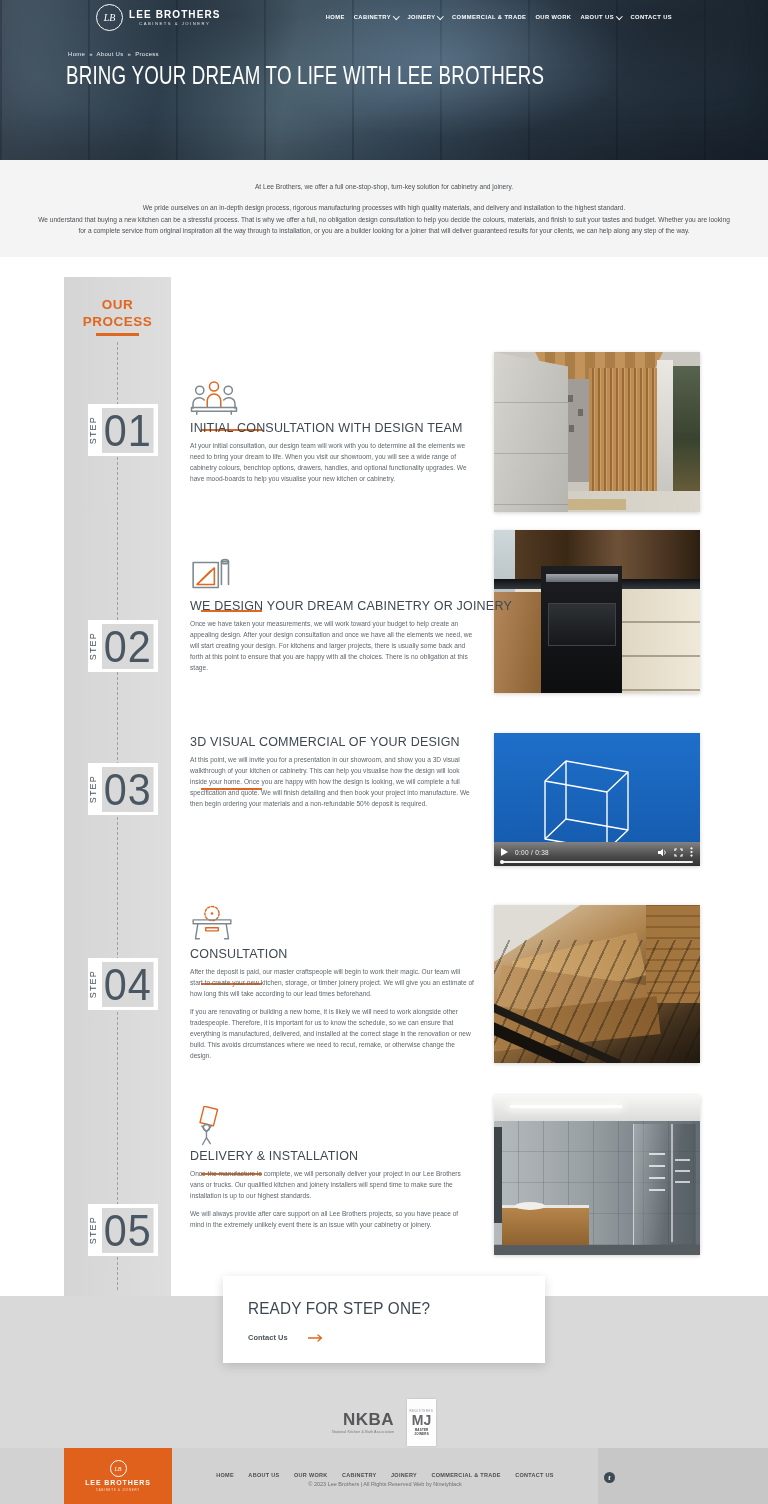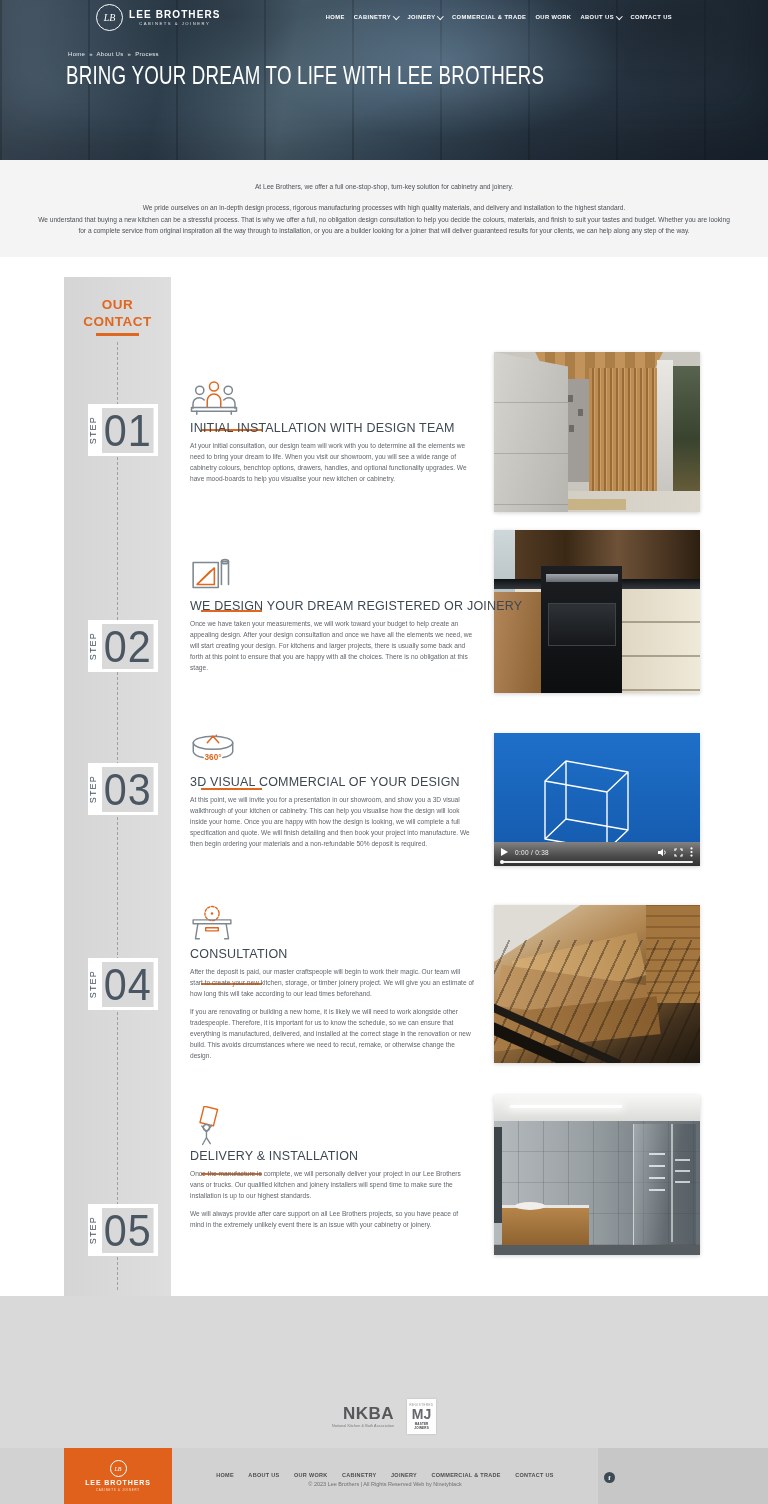--- a/index.html
+++ b/index.html
@@ -124,21 +124,21 @@
   
   .graybottom{position:absolute;left:0;top:1296px;width:768px;height:208px;background:#d9d9da}
   .cta{position:absolute;left:223px;top:1276px;width:322px;height:87px;background:#fff;box-shadow:0 3px 10px rgba(0,0,0,.15);z-index:2}
   .ctatitle{margin:23px 0 0 25px;font-size:17px;color:#3d4852;font-weight:500;letter-spacing:.2px;transform:scaleX(.9);transform-origin:left;white-space:nowrap}
   .ctalink{margin:14px 0 0 25px;display:flex;align-items:center;gap:20px;font-size:7.5px;font-weight:bold;color:#4a545c;cursor:pointer}
 
   .assoc{position:absolute;left:0;top:1399px;width:768px;display:flex;justify-content:center;align-items:center;gap:13px;z-index:2}
   .nkba{text-align:right;color:#57585a}
   .nkbaname{font-size:17px;font-weight:bold;letter-spacing:.5px;line-height:1}
   .nkbatag{font-size:3.7px;color:#77787a;margin-top:2px;letter-spacing:.1px}
-  .mj{width:27px;background:#fdfdfd;padding:4px 1px;text-align:center;box-shadow:0 0 2px rgba(0,0,0,.15)}
+  .mj{width:27px;background:#fdfdfd;padding:10px 1px;text-align:center;box-shadow:0 0 2px rgba(0,0,0,.15)}
   .mjtop{font-size:2.8px;letter-spacing:.6px;color:#8d8e90}
   .mjname{font-size:14px;font-weight:bold;color:#66676a;line-height:1}
   .mjbot{font-size:3px;font-weight:bold;color:#3e3f41;letter-spacing:.2px;margin-top:1px}
 
   
   .footer{position:absolute;left:0;top:1448px;width:768px;height:56px;background:#d2d2d3}
   .footright{position:absolute;left:598px;top:1448px;width:170px;height:56px;background:#c7c7c8}
   .fb{position:absolute;left:604px;top:1472px;width:11px;height:11px;border-radius:50%;background:#3c4a54;color:#fff;
     display:flex;align-items:center;justify-content:center;font:bold 7px "Liberation Serif",serif;cursor:pointer;z-index:3}
   .footlogo{position:absolute;left:64px;top:1448px;width:108px;height:56px;background:#e0611b;z-index:3;
@@ -202,21 +202,21 @@
   </div>
 
   <div class="intro">
     <p class="p1">At Lee Brothers, we offer a full one-stop-shop, turn-key solution for cabinetry and joinery.</p>
     <p>We pride ourselves on an in-depth design process, rigorous manufacturing processes with high quality materials, and delivery and installation to the highest standard.</p>
     <p>We understand that buying a new kitchen can be a stressful process. That is why we offer a full, no obligation design consultation to help you decide the colours, materials, and finish to suit your tastes and budget. Whether you are looking for a complete service from original inspiration all the way through to installation, or you are a builder looking for a joiner that will deliver guaranteed results for your clients, we can help along any step of the way.</p>
   </div>
 
   <div class="tlcol"></div>
   <div class="dashline"></div>
-  <div class="plabel"><span>OUR CONTACT</span></div>
+  <div class="plabel"><span>OUR PROCESS</span></div>
   <div class="pbar"></div>
 
   <div class="stepnum" style="top:404px">
     <span class="svert">STEP</span>
       <span class="snum">01</span>
     </div>
   <div class="sdash" style="top:429px"></div>
   <div class="stepnum" style="top:620px">
     <span class="svert">STEP</span>
       <span class="snum">02</span>
@@ -244,49 +244,39 @@
         <circle cx="13" cy="16" r="5.5" stroke="#7e8890"></circle>
         <path d="M4 40 v-6 a8.5 8.5 0 0 1 15 -5" stroke="#7e8890"></path>
         <circle cx="51" cy="16" r="5.5" stroke="#7e8890"></circle>
         <path d="M60 40 v-6 a8.5 8.5 0 0 0 -15 -5" stroke="#7e8890"></path>
         <circle cx="32" cy="11" r="6" stroke="#e0671f"></circle>
         <path d="M23 38 v-8 a9 9 0 0 1 18 0 v8" stroke="#e0671f"></path>
         <rect x="2" y="39" width="60" height="5" stroke="#7e8890"></rect>
         <path d="M9 44 v4 M55 44 v4" stroke="#7e8890"></path>
       </svg>
     </div>
-    <div class="stitle">INITIAL INSTALLATION WITH DESIGN TEAM</div>
+    <div class="stitle">INITIAL CONSULTATION WITH DESIGN TEAM</div>
     <p class="stext">At your initial consultation, our design team will work with you to determine all the elements we need to bring your dream to life. When you visit our showroom, you will see a wide range of cabinetry colours, benchtop options, drawers, handles, and optional functionality upgrades. We have mood-boards to help you visualise your new kitchen or cabinetry.</p>
   </div>
 
   <div class="stepc" style="top:556px">
     <div class="sicon">
       <svg width="44" height="38" viewBox="0 0 56 48" fill="none" stroke-linecap="round" stroke-linejoin="round" stroke-width="2">
         <rect x="4" y="8" width="32" height="32" stroke="#7e8890"></rect>
         <path d="M9 36 h22 v-21 z" stroke="#e0671f"></path>
         <path d="M14 31 l12 -12" stroke="#e0671f"></path>
         <path d="M40 36 V7 h9 v29" stroke="#7e8890"></path>
         <ellipse cx="44.5" cy="7" rx="4.5" ry="2.6" stroke="#7e8890"></ellipse>
       </svg>
     </div>
-    <div class="stitle">WE DESIGN YOUR DREAM REGISTERED OR JOINERY</div>
+    <div class="stitle">WE DESIGN YOUR DREAM CABINETRY OR JOINERY</div>
     <p class="stext">Once we have taken your measurements, we will work toward your budget to help create an appealing design. After your design consultation and once we have all the elements we need, we will start creating your design. For kitchens and larger projects, there is usually some back and forth at this point to ensure that you are happy with all the choices. There is no obligation at this stage.</p>
   </div>
 
   <div class="stepc" style="top:732px">
-    <div class="sicon">
-      <svg width="46" height="38" viewBox="0 0 56 44" fill="none" stroke-linecap="round" stroke-linejoin="round" stroke-width="1.8">
-        <ellipse cx="28" cy="12" rx="24" ry="8" stroke="#7e8890"></ellipse>
-        <path d="M4 12 v11 a24 9 0 0 0 12 7" stroke="#7e8890"></path>
-        <path d="M52 12 v11 a24 9 0 0 1 -12 7" stroke="#7e8890"></path>
-        <path d="M21 12 l7 -8 7 8" stroke="#e0671f"></path>
-        <circle cx="32" cy="3" r="1" fill="#e0671f" stroke="none"></circle>
-        <text x="28" y="33" text-anchor="middle" font-size="10" font-weight="bold" fill="#e0671f" stroke="none" font-family="Liberation Sans, sans-serif">360°</text>
-      </svg>
-    </div>
     <div class="stitle">3D VISUAL COMMERCIAL OF YOUR DESIGN</div>
     <p class="stext">At this point, we will invite you for a presentation in our showroom, and show you a 3D visual walkthrough of your kitchen or cabinetry. This can help you visualise how the design will look inside your home. Once you are happy with how the design is looking, we will complete a full specification and quote. We will finish detailing and then book your project into manufacture. We then begin ordering your materials and a non-refundable 50% deposit is required.</p>
   </div>
 
   <div class="stepc" style="top:904px">
     <div class="sicon">
       <svg width="44" height="38" viewBox="0 0 56 48" fill="none" stroke-linecap="round" stroke-linejoin="round" stroke-width="1.8">
         <circle cx="28" cy="12" r="9" stroke="#e0671f" stroke-dasharray="3 2.2"></circle>
         <circle cx="28" cy="12" r="1.6" fill="#e0671f" stroke="none"></circle>
         <rect x="4" y="20" width="48" height="5" stroke="#7e8890"></rect>
@@ -383,20 +373,29 @@
     <div class="p5d"></div>
     <div class="p5e"></div>
     <div class="p5f"></div>
     <div class="p5g"></div>
     <div class="p5h"></div>
     <div class="p5i"></div>
     <div class="p5j"></div>
   </div>
 
   <div class="graybottom"></div>
+  <div class="cta">
+    <div class="ctatitle">READY FOR STEP ONE?</div>
+    <div class="ctalink">
+      <span>Contact Us</span>
+      <svg width="16" height="8" viewBox="0 0 16 8">
+        <path d="M0 4 h13 M10 1 l3.5 3 L10 7" stroke="#e0671f" stroke-width="1.3" fill="none" stroke-linecap="round" stroke-linejoin="round"></path>
+      </svg>
+    </div>
+  </div>
 
   <div class="assoc">
     <div class="nkba">
       <div class="nkbaname">NKBA</div>
       <div class="nkbatag">National Kitchen &amp; Bath Association</div>
     </div>
     <div class="mj">
       <div class="mjtop">REGISTERED</div>
       <div class="mjname">MJ</div>
       <div class="mjbot">MASTER JOINERS</div>

